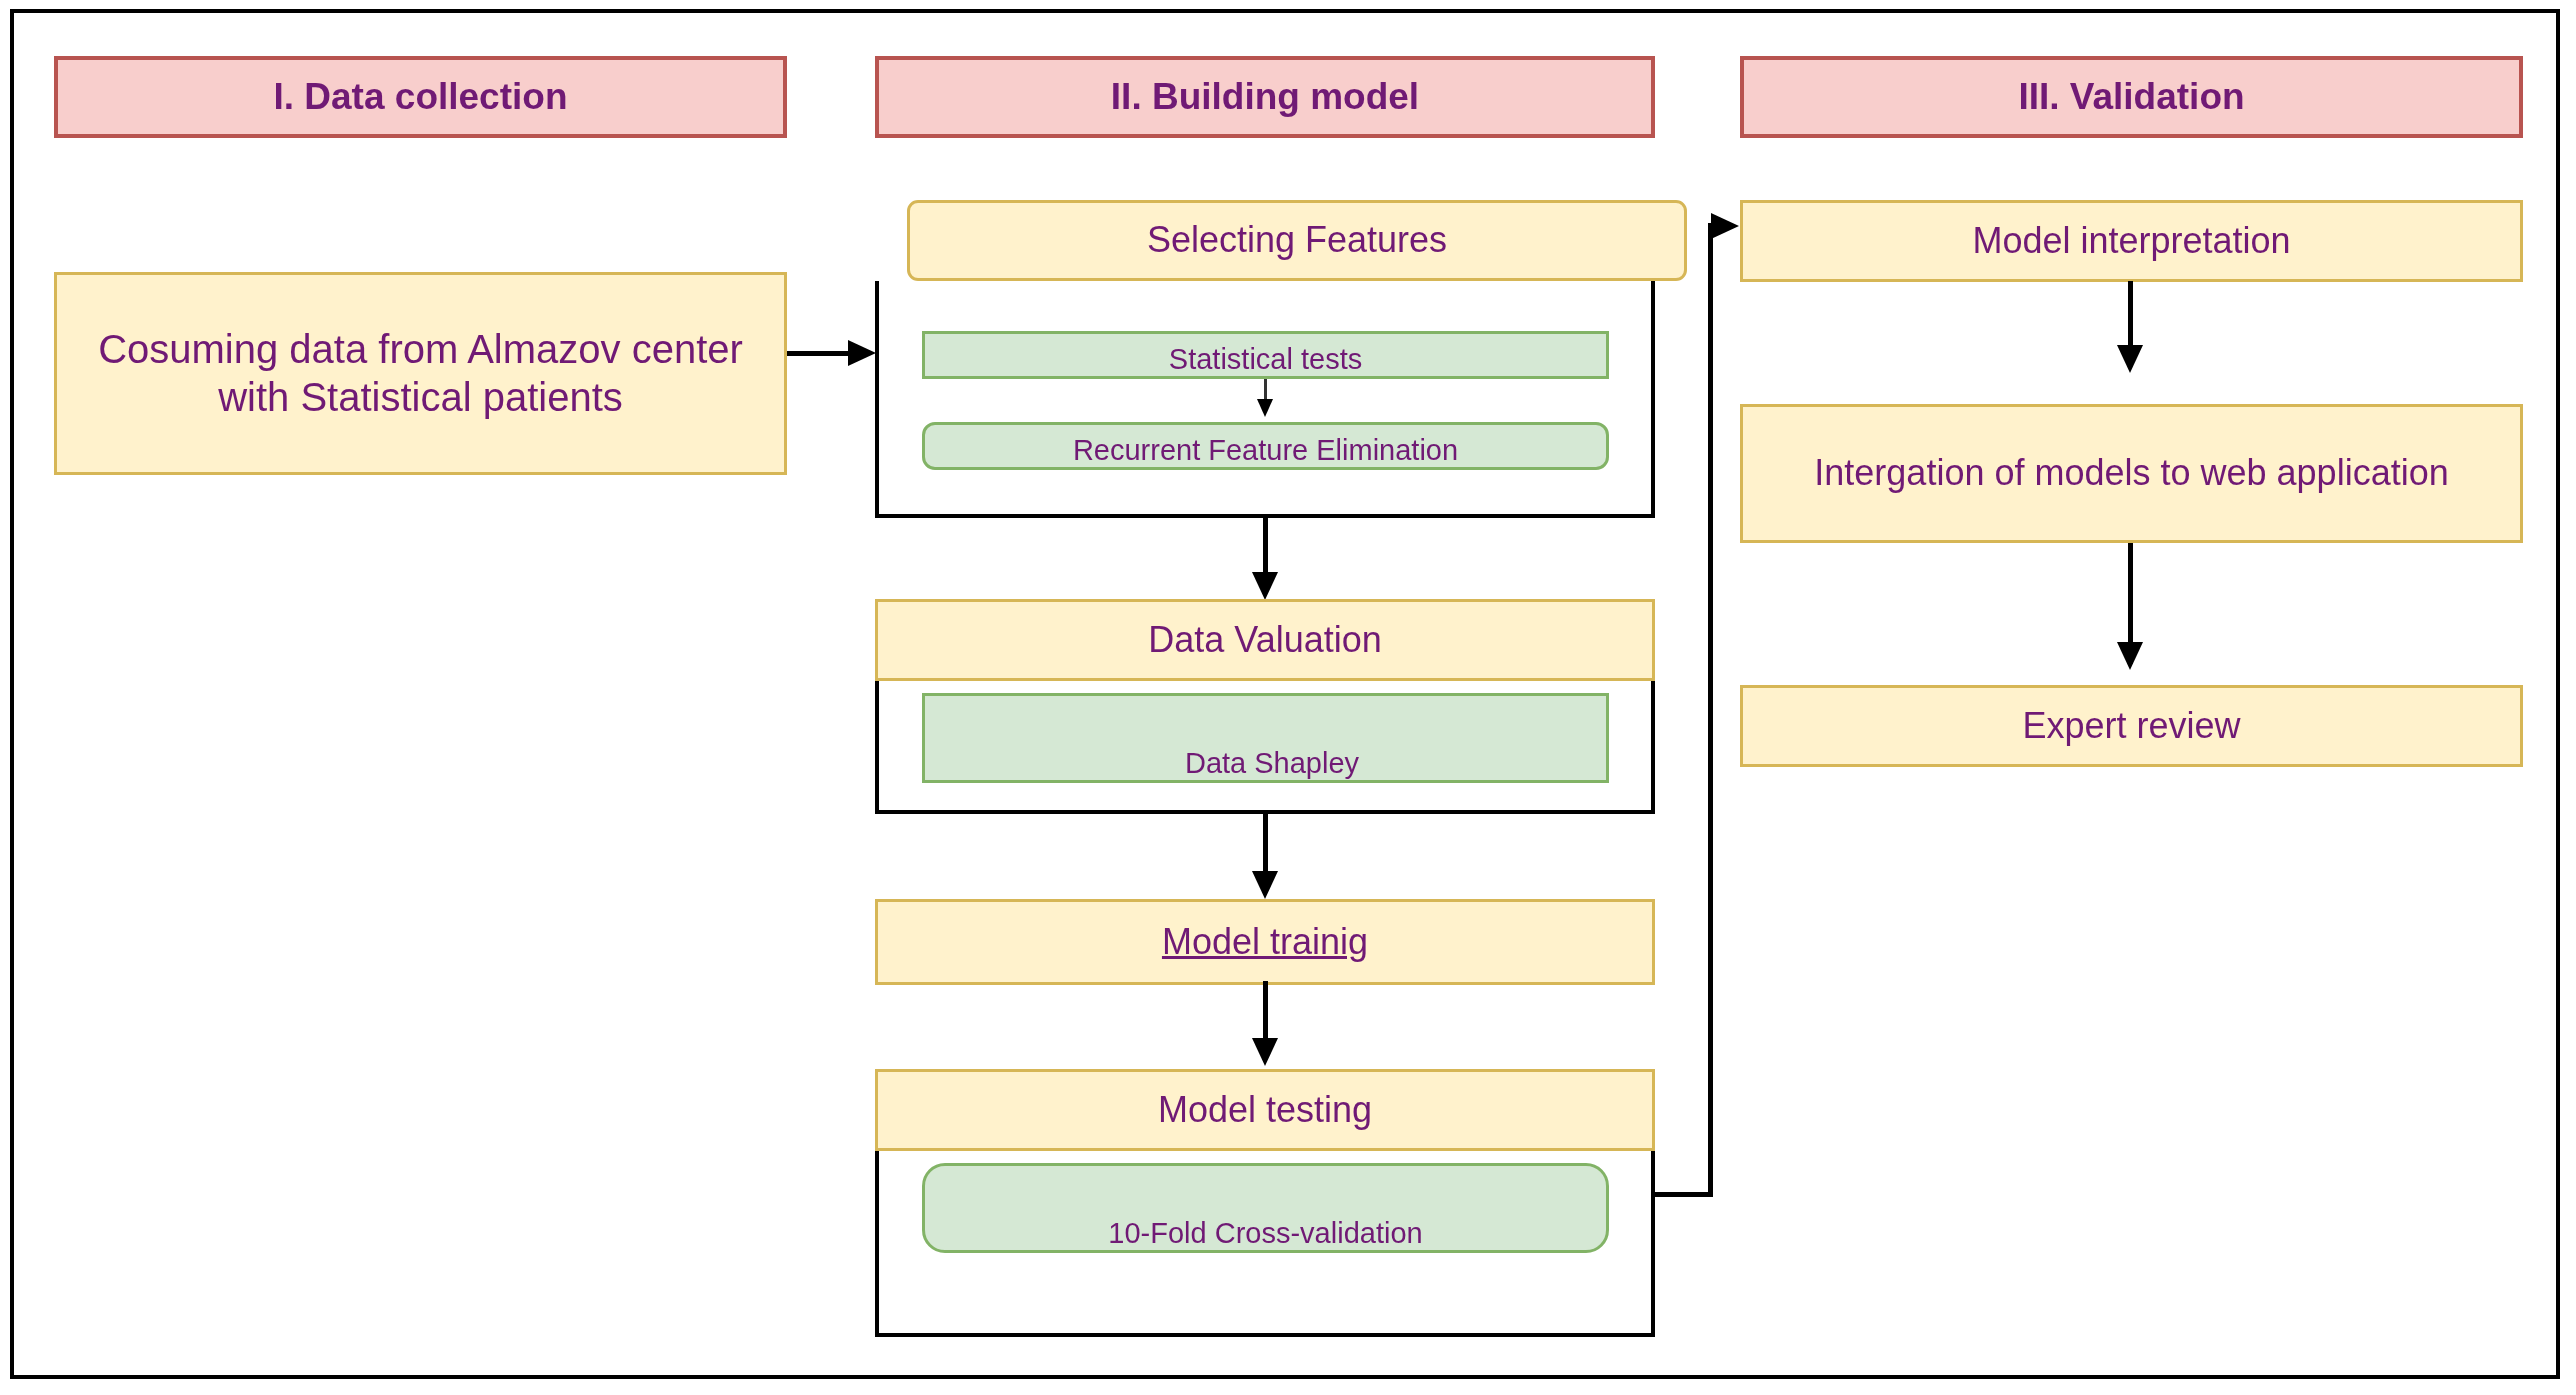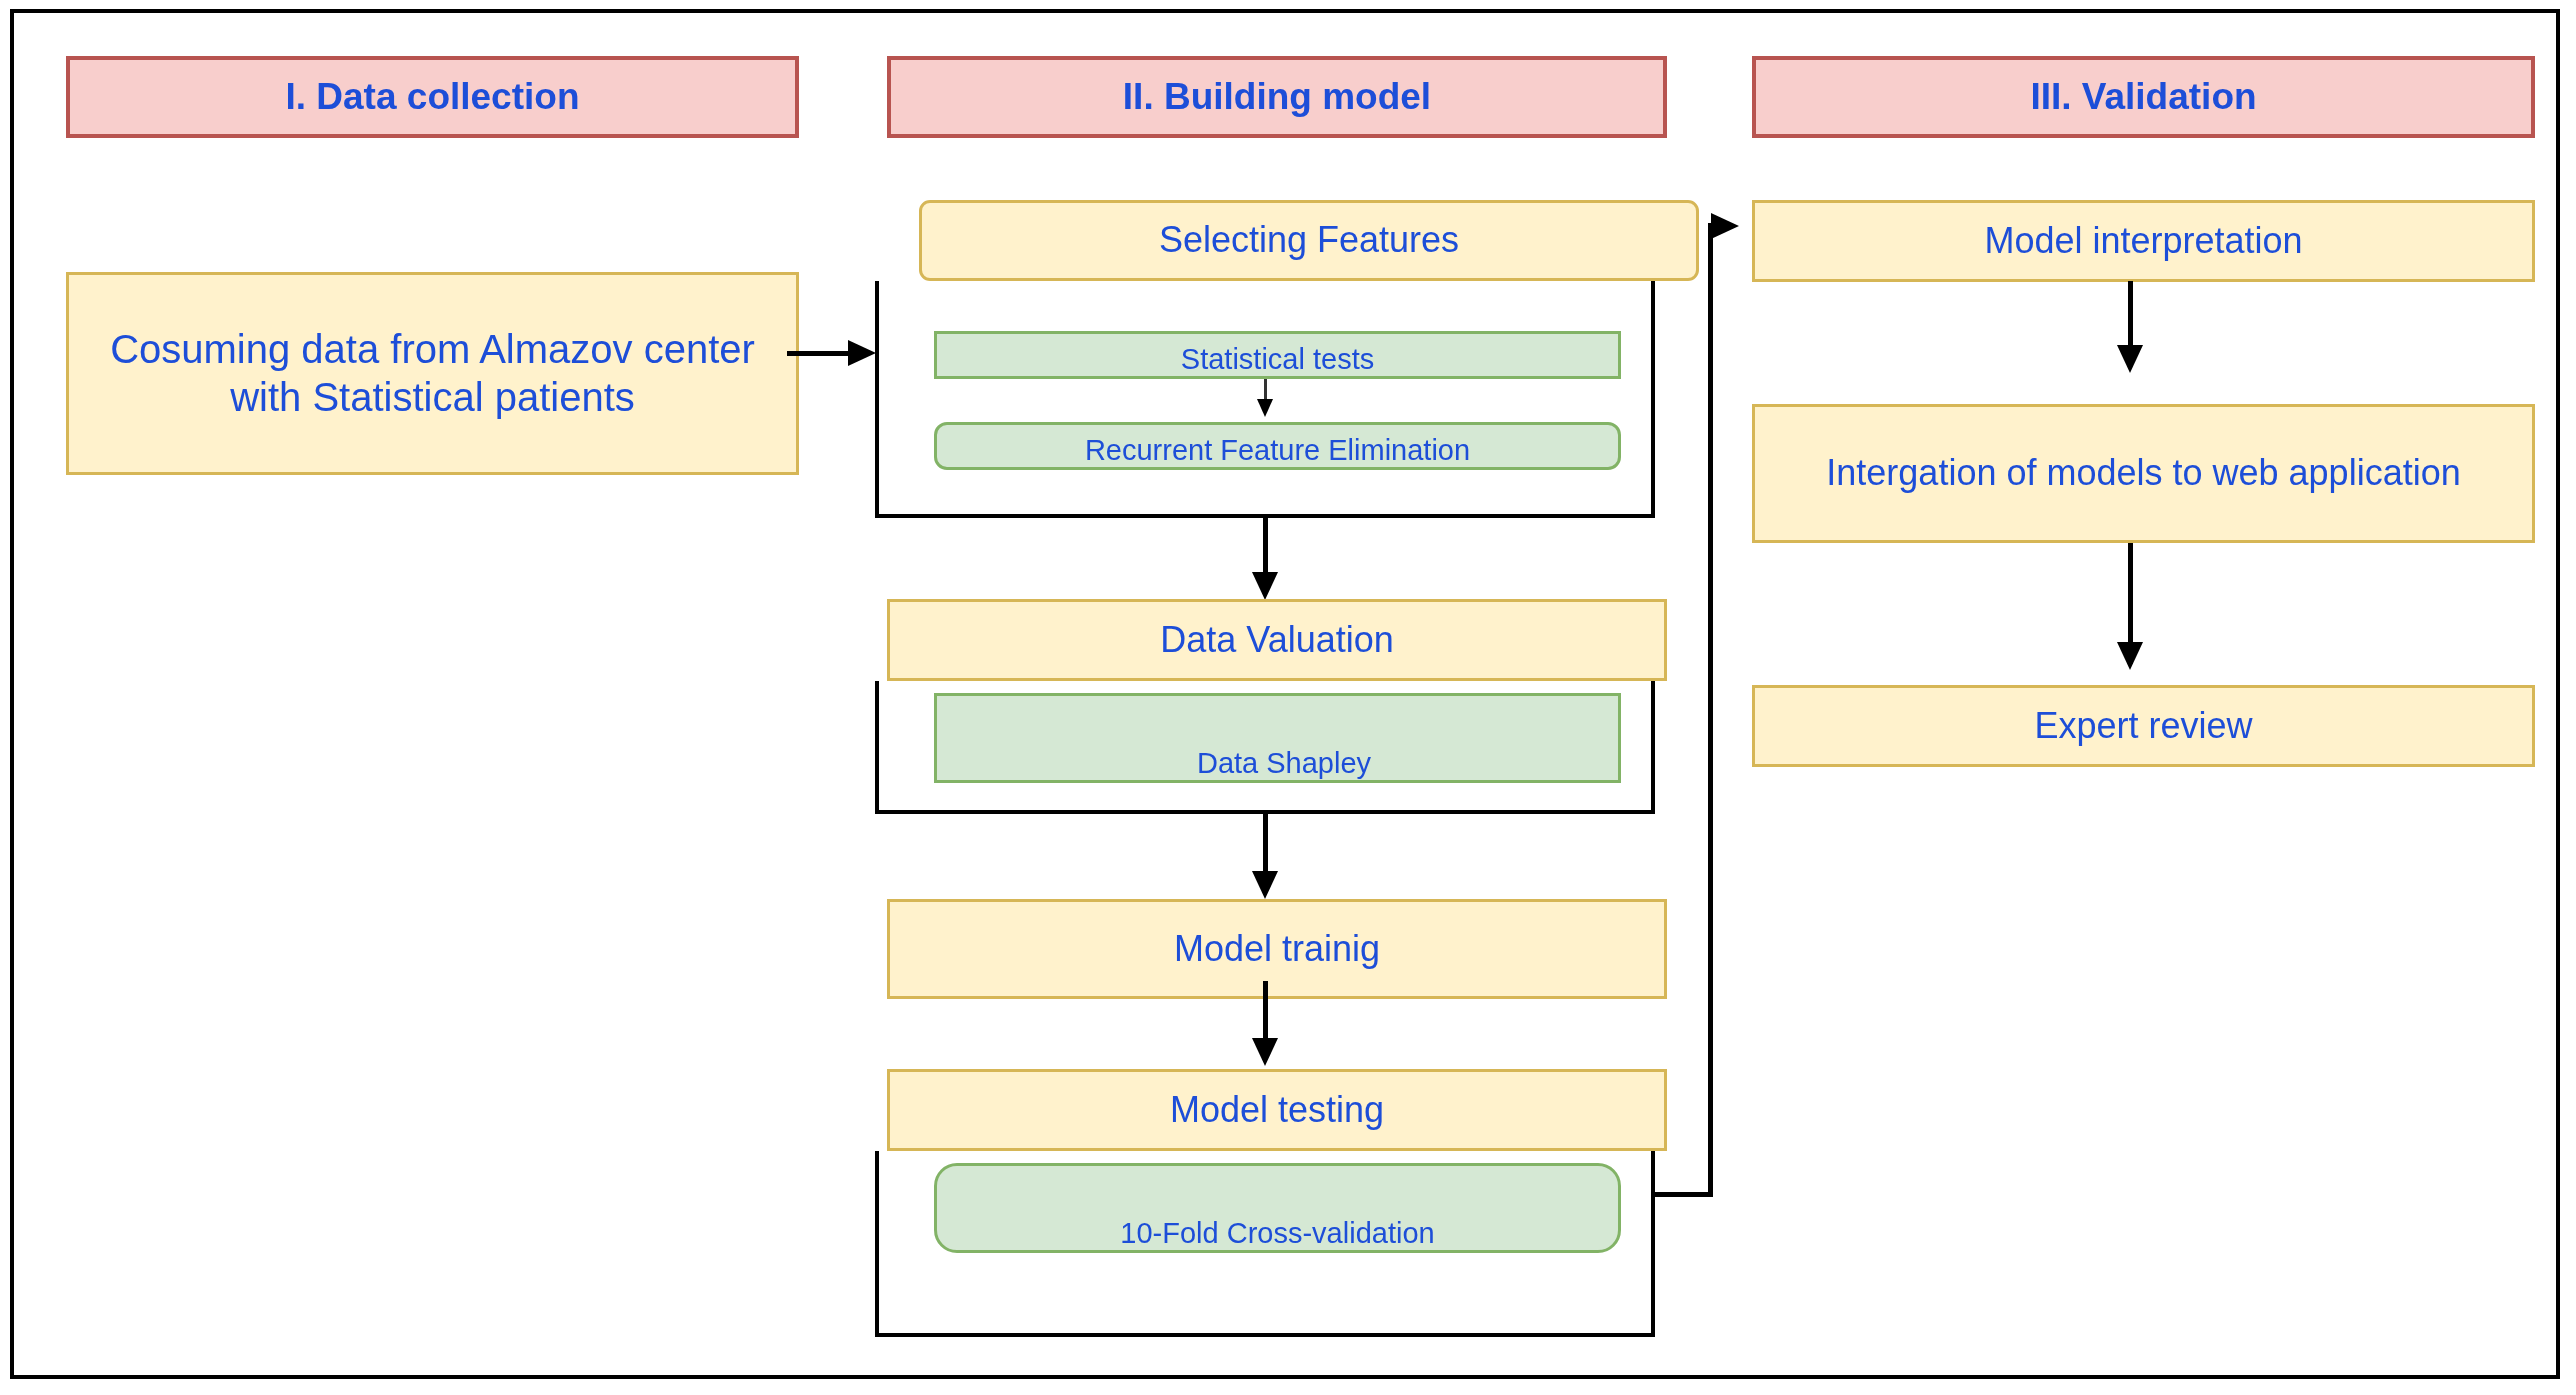--- a/index.html
+++ b/index.html
@@ -30,22 +30,21 @@
   }
   
   .node {
     position: absolute;
     box-sizing: border-box;
     display: flex;
     align-items: center;
     justify-content: center;
     text-align: center;
     line-height: 1.18;
-    color: #1d4ed8;
-    margin-left: 12px;
+    color: #701a75;
   }
   .phase-header {
     background: #f8cecc;
     border: 4.6px solid #b85450;
     font-weight: bold;
     font-size: 37px;
   }
   .yellow-box {
     background: #fff2cc;
     border: 3.9px solid #d6b656;
@@ -147,21 +146,21 @@
     <span>Data Valuation</span>
   </div>
 
   <div class="node green-box" style="left:922px; top:693px; width:687px; height:90px;padding-left:13px;">
     <span>Data Shapley</span>
   </div>
 
   <div class="conn conn-v" style="left:1263px; top:814px; height:74px;"></div>
   <div class="arrow-down" style="left:1252px; top:871px;"></div>
 
-  <div class="node yellow-box" style="left:875px; top:899px; width:780px; height:100px;">
+  <div class="node yellow-box" style="left:875px; top:899px; width:780px; height:86px;text-decoration:underline;">
     <span>Model trainig</span>
   </div>
 
   <div class="conn conn-v" style="left:1263px; top:981px; height:77px;"></div>
   <div class="arrow-down" style="left:1252px; top:1038px;"></div>
 
   <div class="group-container" style="left:875px; top:1151px; width:780px; height:186px;"></div>
 
   <div class="node yellow-box" style="left:875px; top:1069px; width:780px; height:82px;">
     <span>Model testing</span>

